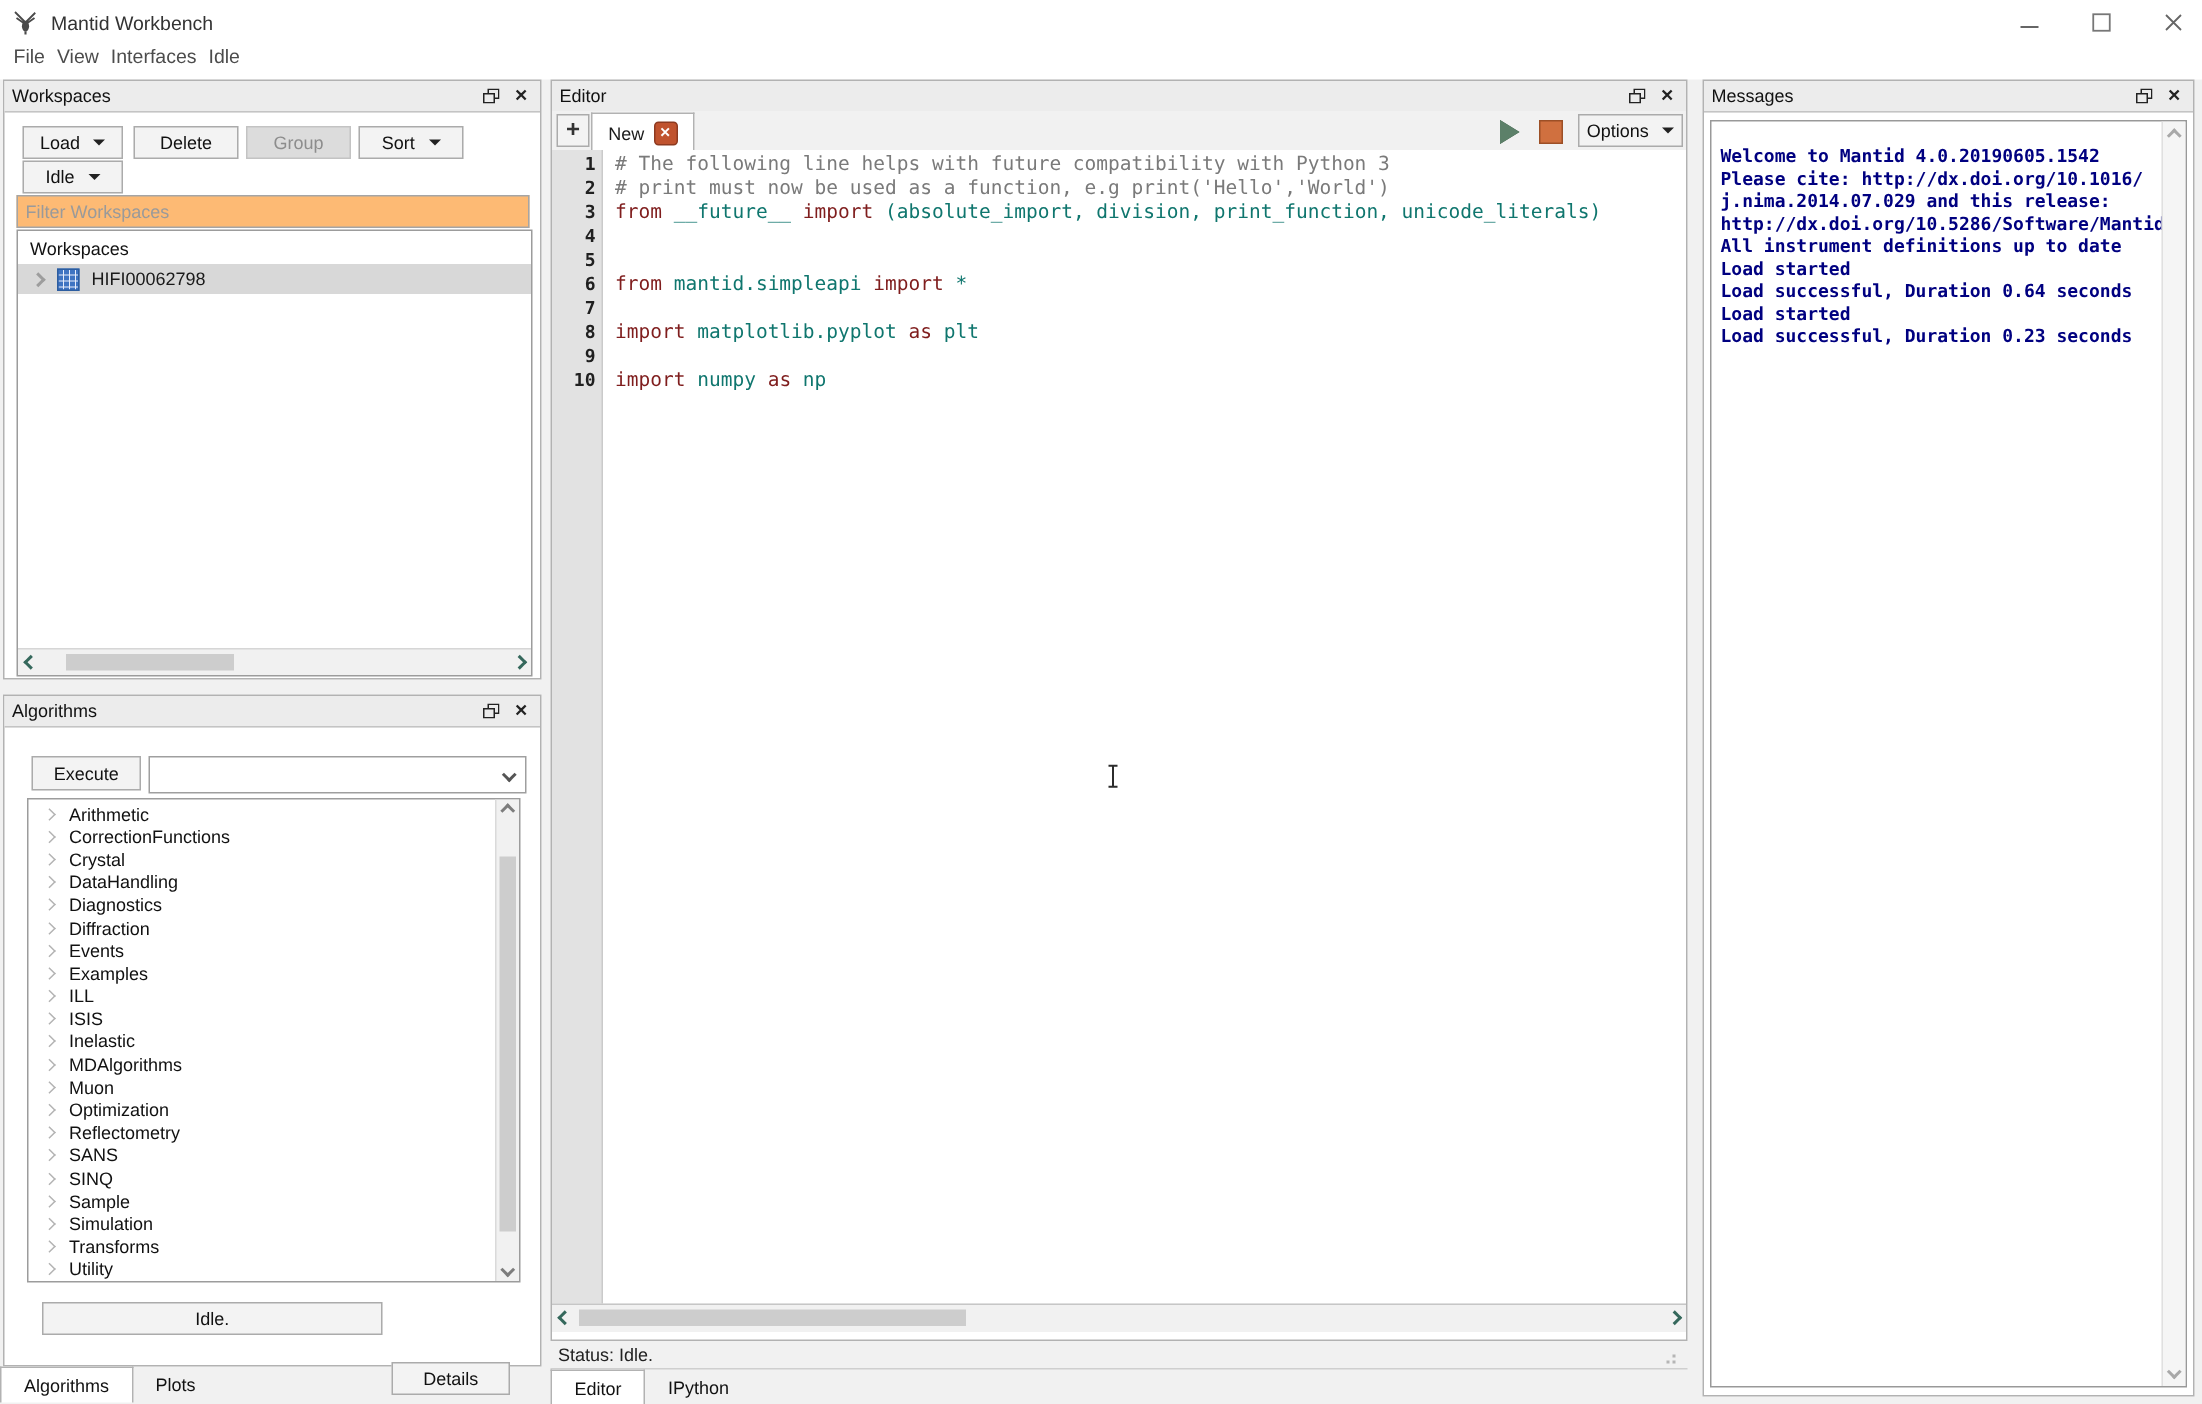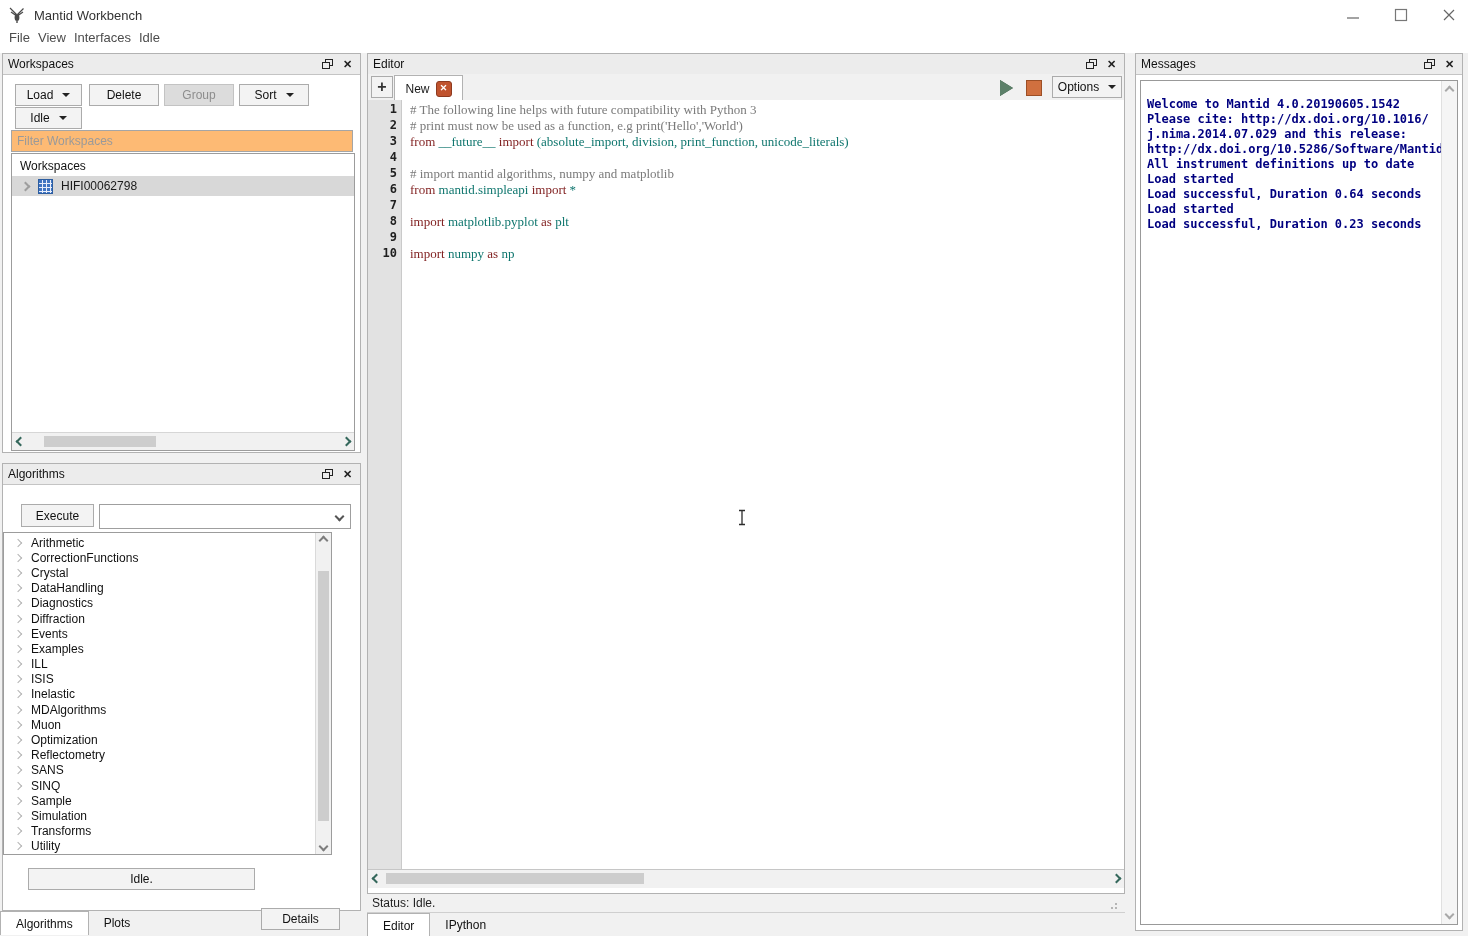--- a/index.html
+++ b/index.html
@@ -78,21 +78,21 @@
   #run-tri{width:0;height:0;border-left:13px solid #5c8069;border-top:8px solid transparent;border-bottom:8px solid transparent;
            filter:drop-shadow(0 0 0.5px #38543f);}
   #stop-btn{position:absolute;left:656px;top:5px;width:20px;height:17px;display:flex;align-items:center;justify-content:center;}
   #stop-sq{width:14px;height:14px;background:#d0703f;border:1px solid #9c4f26;}
   #options-btn{left:684px;top:2px;width:70px;height:22px;}
 
   #code-area{position:absolute;left:0;top:46px;right:0;bottom:23px;background:#fff;overflow:hidden;}
   #gutter-bg{position:absolute;left:0;top:0;width:33px;height:100%;background:#e2e2e2;border-right:1px solid #cacaca;}
   .code-row{position:relative;height:16px;display:flex;font-family:"DejaVu Sans Mono","Liberation Mono",monospace;}
   .ln{width:29px;text-align:right;padding-right:8px;font-size:12px;font-weight:bold;color:#202020;flex:none;}
-  .ct{font-size:13px;white-space:pre;padding-left:5px;font-family:Liberation Serif, serif;}
+  .ct{font-size:13px;white-space:pre;padding-left:5px;}
   .seg-comment{color:#7a7a7a;}
   .seg-keyword{color:#7f1d1d;}
   .seg-plain{color:#0f766e;}
   #ibeam{position:absolute;color:#2c2c2c;}
 
   #ed-hscroll{position:absolute;left:0;right:0;bottom:5px;height:18px;background:#f1f1f1;border-top:1px solid #c6c6c6;}
 
   
   #status-bar{left:367px;top:894px;width:758px;height:19px;border-bottom:1px solid #cfcfcf;display:flex;align-items:center;
               font-size:12px;color:#222;padding-left:5px;background:#f1f1f1;}
@@ -210,21 +210,21 @@
     <span class="hicon">
         <span class="xglyph">✕</span>
       </span>
   </div>
   <div class="btn" style="left:18px;top:40px;width:73px;height:23px;">
     <span>Execute</span>
   </div>
   <div id="alg-combo" style="left:96px;top:40px;width:250px;height:23px;">
     <span class="cd chev d"></span>
   </div>
-  <div id="alg-list" style="left:0;top:68px;width:327px;height:321px;">
+  <div id="alg-list" style="left:15px;top:68px;width:327px;height:321px;">
     <div id="alg-rows" style="position:absolute;left:0;top:2px;right:16px;">
         <div class="alg-row">
           <span class="chev r alg-chev"></span>
           <span>Arithmetic</span>
         </div>
         <div class="alg-row">
           <span class="chev r alg-chev"></span>
           <span>CorrectionFunctions</span>
         </div>
         <div class="alg-row">
@@ -372,21 +372,20 @@
         <div class="code-row">
           <span class="ln">3</span>
           <span class="ct"><span class="seg-keyword">from</span><span class="seg-plain"> __future__ </span><span class="seg-keyword">import</span><span class="seg-plain"> (absolute_import, division, print_function, unicode_literals)</span></span>
         </div>
         <div class="code-row">
           <span class="ln">4</span>
           <span class="ct"></span>
         </div>
         <div class="code-row">
           <span class="ln">5</span>
-          <span class="ct"><span class="seg-comment"># import mantid algorithms, numpy and matplotlib</span></span>
         </div>
         <div class="code-row">
           <span class="ln">6</span>
           <span class="ct"><span class="seg-keyword">from</span><span class="seg-plain"> mantid.simpleapi </span><span class="seg-keyword">import</span><span class="seg-plain"> *</span></span>
         </div>
         <div class="code-row">
           <span class="ln">7</span>
           <span class="ct"></span>
         </div>
         <div class="code-row">

